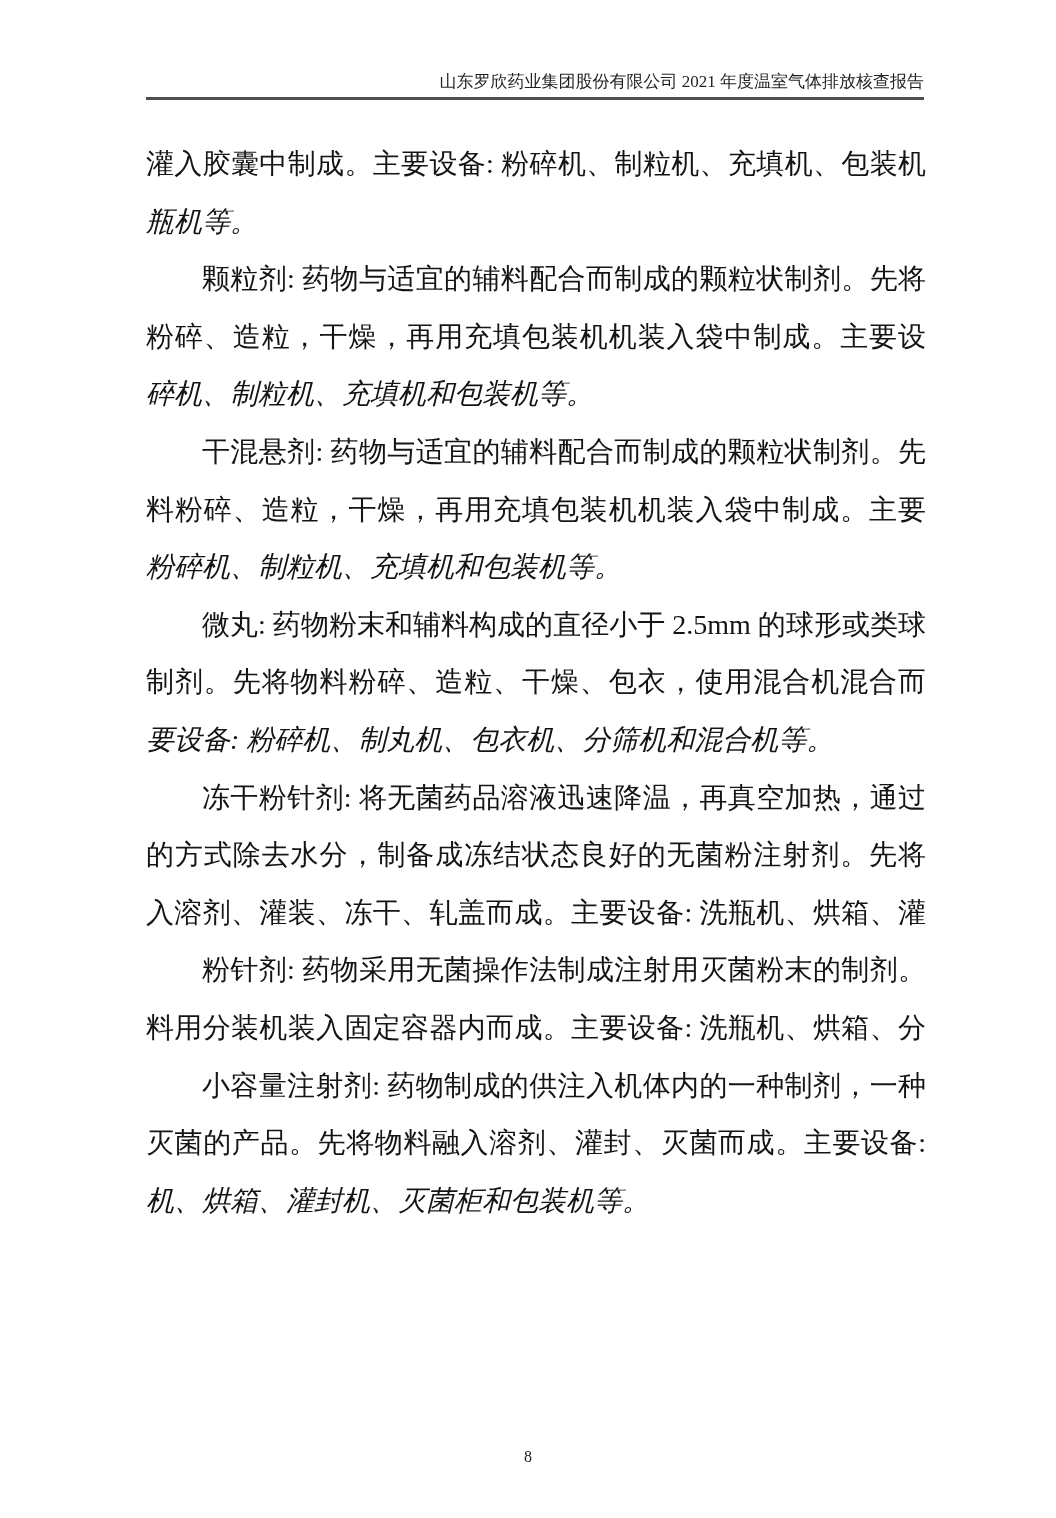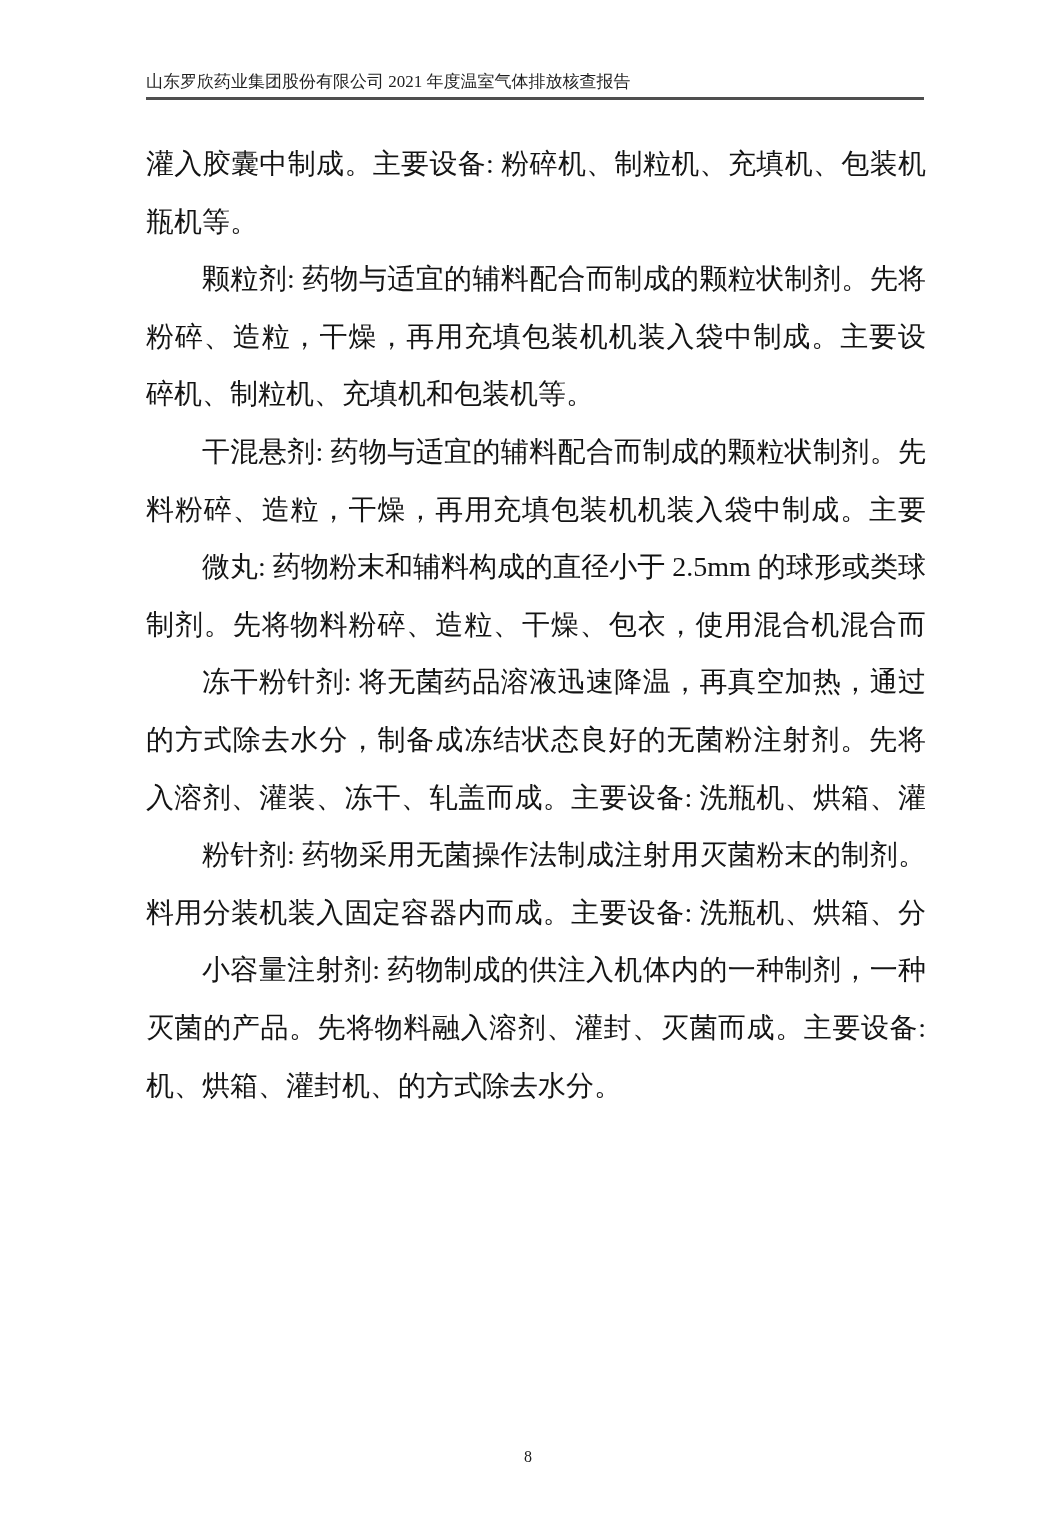--- a/index.html
+++ b/index.html
@@ -13,21 +13,21 @@
     position: relative;
     font-family: "Liberation Serif", "DejaVu Serif", serif;
     color: #1a1a1a;
     overflow: hidden;
   }
   .page-header {
     position: absolute;
     top: 70px;
     left: 146px;
     width: 778px;
-    text-align: left;
+    text-align: right;
     font-size: 17px;
     line-height: 24px;
     color: #1f1f1f;
   }
   .header-rule {
     position: absolute;
     top: 97px;
     left: 146px;
     width: 778px;
     height: 3px;
@@ -45,20 +45,21 @@
   .para { margin: 0; }
   .line {
     text-align: justify;
     text-align-last: justify;
     height: 57.6px;
     overflow: hidden;
     white-space: normal;
   }
   .line.last {
     text-align-last: left;
+    font-style: italic;
   }
   .line.indent {
     text-indent: 56px;
   }
   .page-footer {
     position: absolute;
     top: 1448px;
     left: 0;
     width: 1056px;
     text-align: center;
@@ -79,34 +80,36 @@
       <div class="line last">瓶机等。</div>
     </div>
     <div class="para">
       <div class="line indent">颗粒剂: 药物与适宜的辅料配合而制成的颗粒状制剂。先将物料</div>
       <div class="line">粉碎、造粒，干燥，再用充填包装机机装入袋中制成。主要设备: 粉</div>
       <div class="line last">碎机、制粒机、充填机和包装机等。</div>
     </div>
     <div class="para">
       <div class="line indent">干混悬剂: 药物与适宜的辅料配合而制成的颗粒状制剂。先将物</div>
       <div class="line">料粉碎、造粒，干燥，再用充填包装机机装入袋中制成。主要设备:</div>
+      <div class="line last">粉碎机、制粒机、充填机和包装机等。</div>
     </div>
     <div class="para">
       <div class="line indent">微丸: 药物粉末和辅料构成的直径小于 2.5mm 的球形或类球形</div>
       <div class="line">制剂。先将物料粉碎、造粒、干燥、包衣，使用混合机混合而成。主</div>
+      <div class="line last">要设备: 粉碎机、制丸机、包衣机、分筛机和混合机等。</div>
     </div>
     <div class="para">
       <div class="line indent">冻干粉针剂: 将无菌药品溶液迅速降温，再真空加热，通过升华</div>
       <div class="line">的方式除去水分，制备成冻结状态良好的无菌粉注射剂。先将物料融</div>
       <div class="line">入溶剂、灌装、冻干、轧盖而成。主要设备: 洗瓶机、烘箱、灌装机、</div>
     </div>
     <div class="para">
       <div class="line indent">粉针剂: 药物采用无菌操作法制成注射用灭菌粉末的制剂。将物</div>
       <div class="line">料用分装机装入固定容器内而成。主要设备: 洗瓶机、烘箱、分装机、</div>
     </div>
     <div class="para">
       <div class="line indent">小容量注射剂: 药物制成的供注入机体内的一种制剂，一种最终</div>
       <div class="line">灭菌的产品。先将物料融入溶剂、灌封、灭菌而成。主要设备: 洗瓶</div>
-      <div class="line last">机、烘箱、灌封机、的方式除去水分。</div>
+      <div class="line last">机、烘箱、灌封机、灭菌柜和包装机等。</div>
     </div>
   </div>
 
 <div class="page-footer">8</div>
 
 </body></html>

